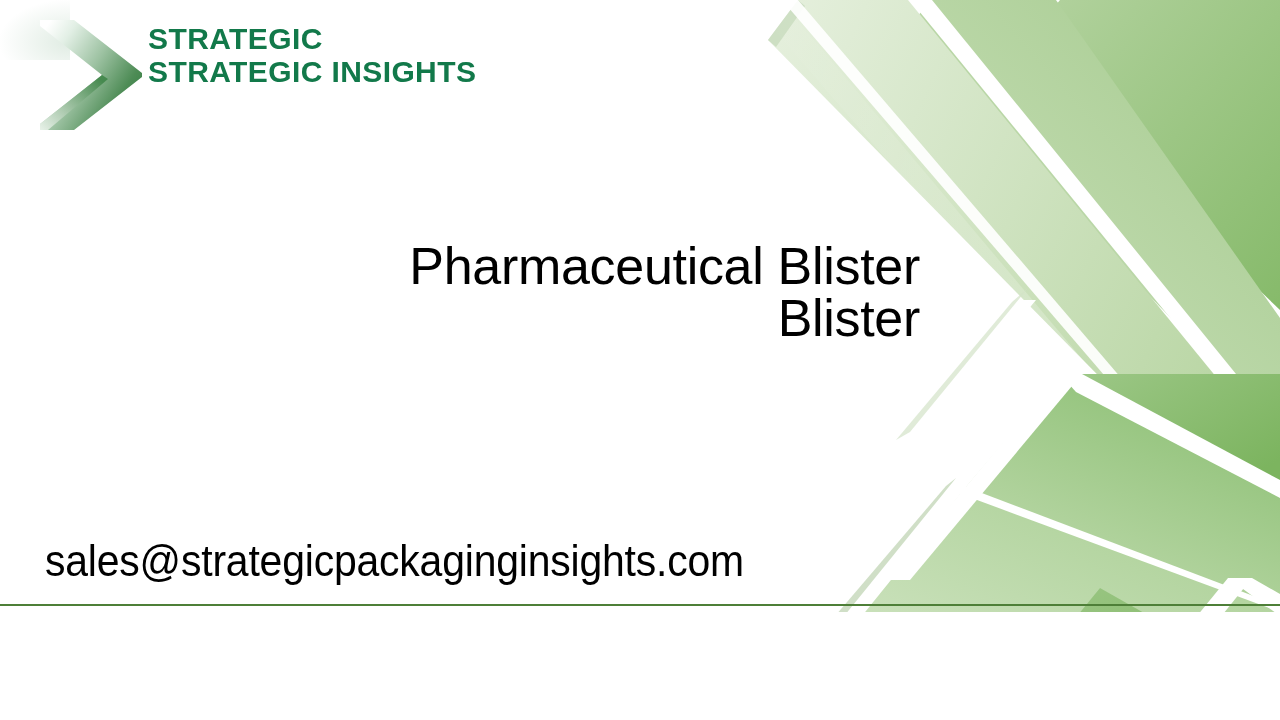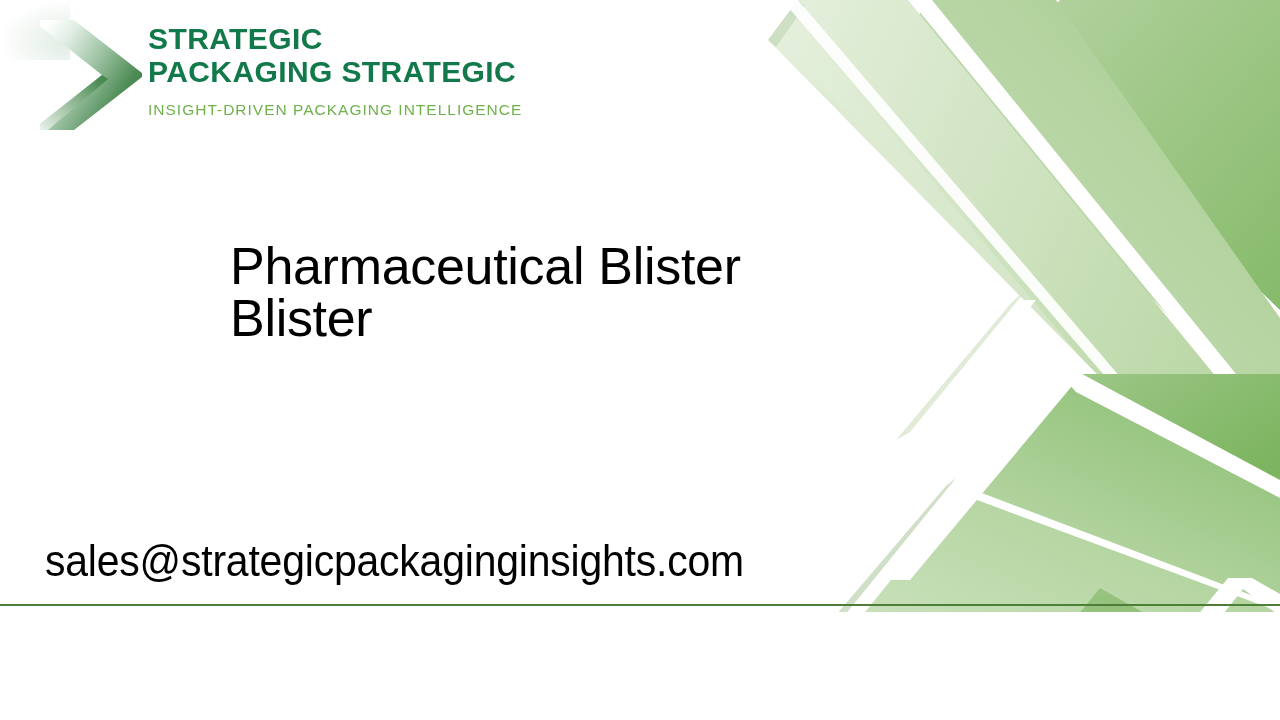--- a/index.html
+++ b/index.html
@@ -74,21 +74,21 @@
     color: #6FB24B;
     white-space: nowrap;
   }
 
   
   .title-block {
     position: absolute;
     left: 230px;
     top: 240px;
     width: 690px;
-    text-align: left;
+    text-align: right;
   }
   .title-line {
     font-size: 52px;
     line-height: 52px;
     color: #000000;
     font-weight: normal;
     letter-spacing: -0.3px;
     white-space: nowrap;
   }
   .title-line + .title-line { margin-top: 0px; }
@@ -230,22 +230,21 @@
             <stop offset="35%" stop-color="#B6D0B8"></stop>
             <stop offset="100%" stop-color="#3D8446"></stop>
           </linearGradient>
         </defs>
         <path d="M2 4 L36 4 L104 57 L104 61 L36 114 L2 114 L2 108 L64 59 L2 10 Z" fill="url(#chev)"></path>
         <path d="M2 108 L64 59 L70 63 L10 114 L2 114 Z" fill="url(#chev2)" opacity="0.85"></path>
       </svg>
     </div>
     <div class="logo-text">
       <div class="logo-line">STRATEGIC</div>
-      <div class="logo-line">PACKAGING STRATEGIC</div>
-      <div class="logo-tagline">INSIGHT-DRIVEN PACKAGING INTELLIGENCE</div>
+      <div class="logo-line">STRATEGIC INSIGHTS</div>
     </div>
   </div>
 
   <div class="title-block">
     <div class="title-line">Pharmaceutical Blister</div>
     <div class="title-line">Blister</div>
   </div>
 
   <div class="email">sales@strategicpackaginginsights.com</div>
 

